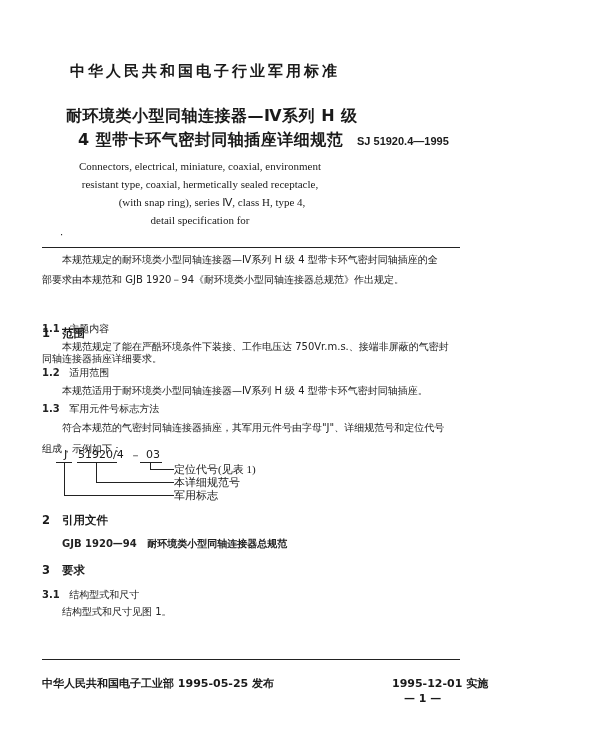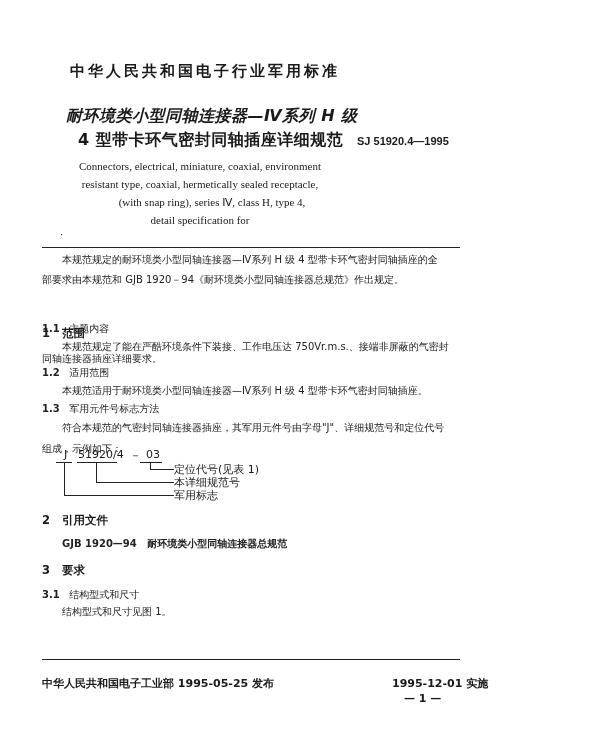--- a/index.html
+++ b/index.html
@@ -1,20 +1,20 @@
 <!DOCTYPE html>
 <html><head>
 <meta charset="utf-8">
 <style>
   html, body { margin: 0; padding: 0; background: #ffffff; }
   body { width: 600px; height: 756px; position: relative; overflow: hidden;
          font-family: "DejaVu Sans", "Liberation Sans", sans-serif; color: #1a1a1a; }
   .abs { position: absolute; white-space: nowrap; }
   .std-org { left: 70px; top: 62px; font-size: 15px; font-weight: bold; letter-spacing: 3px; }
-  .title1 { left: 66px; top: 106px; font-size: 16px; font-weight: bold; letter-spacing: 0.5px; font-style: italic; }
+  .title1 { left: 66px; top: 106px; font-size: 16px; font-weight: bold; letter-spacing: 0.5px; }
   .title2 { left: 78px; top: 130px; font-size: 16px; font-weight: bold; letter-spacing: 0.5px; }
   .std-no { left: 357px; top: 135px; font-size: 11px; font-weight: bold; font-family: "Liberation Sans", sans-serif; }
   .en { left: 0; width: 400px; text-align: center; font-family: "Liberation Serif", serif; font-weight: normal; font-size: 11px; }
   .dot { left: 60px; top: 229px; font-size: 10px; }
   .rule { position: absolute; left: 42px; width: 418px; height: 0; border-top: 1.5px solid #222; }
   .body-t { font-size: 10px; font-family: "DejaVu Sans", sans-serif; color: #222; }
   .h1 { font-size: 11.5px; font-weight: bold; }
   .indent { left: 62px; }
   .flush { left: 42px; }
   .footer-l { left: 42px; top: 676px; font-size: 11px; font-weight: bold; }
@@ -68,21 +68,21 @@
   <div class="abs diag-label" style="left:78px; top:448px;">51920/4</div>
   <div class="abs diag-label" style="left:130px; top:448px;">－</div>
   <div class="abs diag-label" style="left:146px; top:448px;">03</div>
 
   <div class="diag-line" style="left:56px; top:462px; width:16px; height:1px;"></div>
   <div class="diag-line" style="left:77px; top:462px; width:40px; height:1px;"></div>
   <div class="diag-line" style="left:140px; top:462px; width:22px; height:1px;"></div>
 
   <div class="diag-line" style="left:150px; top:462px; width:1px; height:8px;"></div>
   <div class="diag-line" style="left:150px; top:469px; width:24px; height:1px;"></div>
-  <div class="abs diag-label" style="left:174px; top:462px;">定位代号(见表 1)</div>
+  <div class="abs diag-label" style="left:174px; top:462px;font-family:Liberation Serif, serif;">定位代号(见表 1)</div>
 
   <div class="diag-line" style="left:96px; top:462px; width:1px; height:21px;"></div>
   <div class="diag-line" style="left:96px; top:482px; width:78px; height:1px;"></div>
   <div class="abs diag-label" style="left:174px; top:475px;">本详细规范号</div>
 
   <div class="diag-line" style="left:64px; top:462px; width:1px; height:34px;"></div>
   <div class="diag-line" style="left:64px; top:495px; width:110px; height:1px;"></div>
   <div class="abs diag-label" style="left:174px; top:488px;">军用标志</div>
 </div>
 

